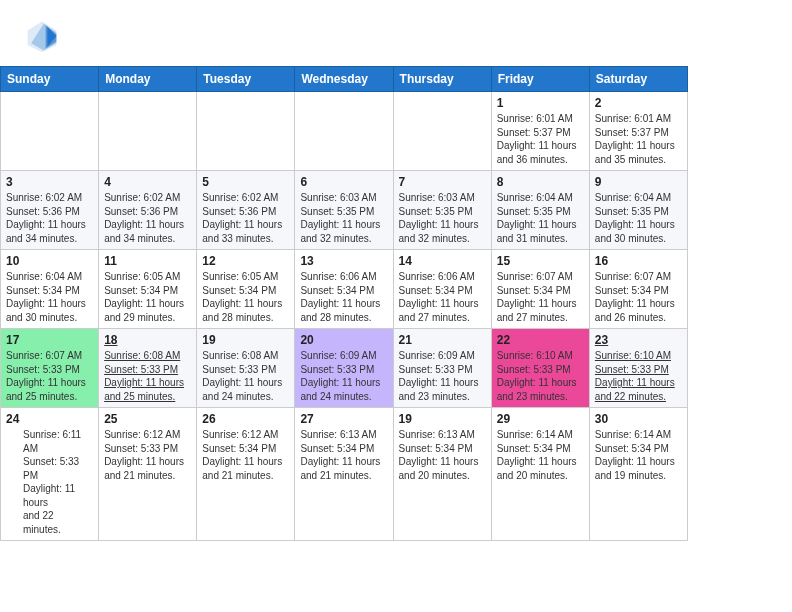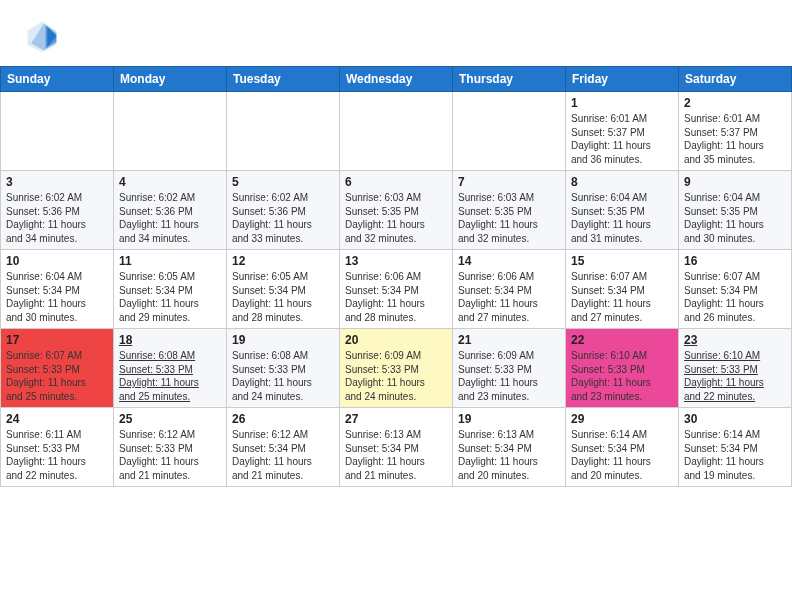--- a/index.html
+++ b/index.html
@@ -4,21 +4,21 @@
   <style>
     * { box-sizing: border-box; margin: 0; padding: 0; }
     body {
       font-family: Arial, sans-serif;
       background: #fff;
       width: 792px;
       min-height: 612px;
       overflow: hidden;
     }
     .page {
-      width: 792px;
+      width: 688px;
       min-height: 612px;
       background: #fff;
       padding: 0;
     }
     .header {
       display: flex;
       justify-content: space-between;
       align-items: flex-start;
       padding: 18px 24px 8px 24px;
     }
@@ -256,42 +256,42 @@
           </td>
           <td>
             <span class="day-num">16</span>
             <div class="day-info" style="white-space: pre-line;">Sunrise: 6:07 AM
 Sunset: 5:34 PM
 Daylight: 11 hours
 and 26 minutes.</div>
           </td>
         </tr>
         <tr>
-          <td style="background: #ef4444; margin-left: 36px;">
+          <td style="background: #86efac; margin-left: 36px;">
             <span class="day-num">17</span>
             <div class="day-info" style="white-space: pre-line;">Sunrise: 6:07 AM
 Sunset: 5:33 PM
 Daylight: 11 hours
 and 25 minutes.</div>
           </td>
           <td style="background: rgb(245, 247, 250); text-decoration: underline;">
             <span class="day-num">18</span>
             <div class="day-info" style="white-space: pre-line;">Sunrise: 6:08 AM
 Sunset: 5:33 PM
 Daylight: 11 hours
 and 25 minutes.</div>
           </td>
           <td style="background: rgb(245, 247, 250);">
             <span class="day-num">19</span>
             <div class="day-info" style="white-space: pre-line;">Sunrise: 6:08 AM
 Sunset: 5:33 PM
 Daylight: 11 hours
 and 24 minutes.</div>
           </td>
-          <td style="background: #fef9c3;">
+          <td style="background: #c4b5fd;">
             <span class="day-num">20</span>
             <div class="day-info" style="white-space: pre-line;">Sunrise: 6:09 AM
 Sunset: 5:33 PM
 Daylight: 11 hours
 and 24 minutes.</div>
           </td>
           <td style="background: rgb(245, 247, 250);">
             <span class="day-num">21</span>
             <div class="day-info" style="white-space: pre-line;">Sunrise: 6:09 AM
 Sunset: 5:33 PM
@@ -309,21 +309,21 @@
             <span class="day-num">23</span>
             <div class="day-info" style="white-space: pre-line;">Sunrise: 6:10 AM
 Sunset: 5:33 PM
 Daylight: 11 hours
 and 22 minutes.</div>
           </td>
         </tr>
         <tr>
           <td>
             <span class="day-num">24</span>
-            <div class="day-info" style="white-space: pre-line;">Sunrise: 6:11 AM
+            <div class="day-info" style="white-space: pre-line; margin-left: 17px;">Sunrise: 6:11 AM
 Sunset: 5:33 PM
 Daylight: 11 hours
 and 22 minutes.</div>
           </td>
           <td>
             <span class="day-num">25</span>
             <div class="day-info" style="white-space: pre-line;">Sunrise: 6:12 AM
 Sunset: 5:33 PM
 Daylight: 11 hours
 and 21 minutes.</div>

